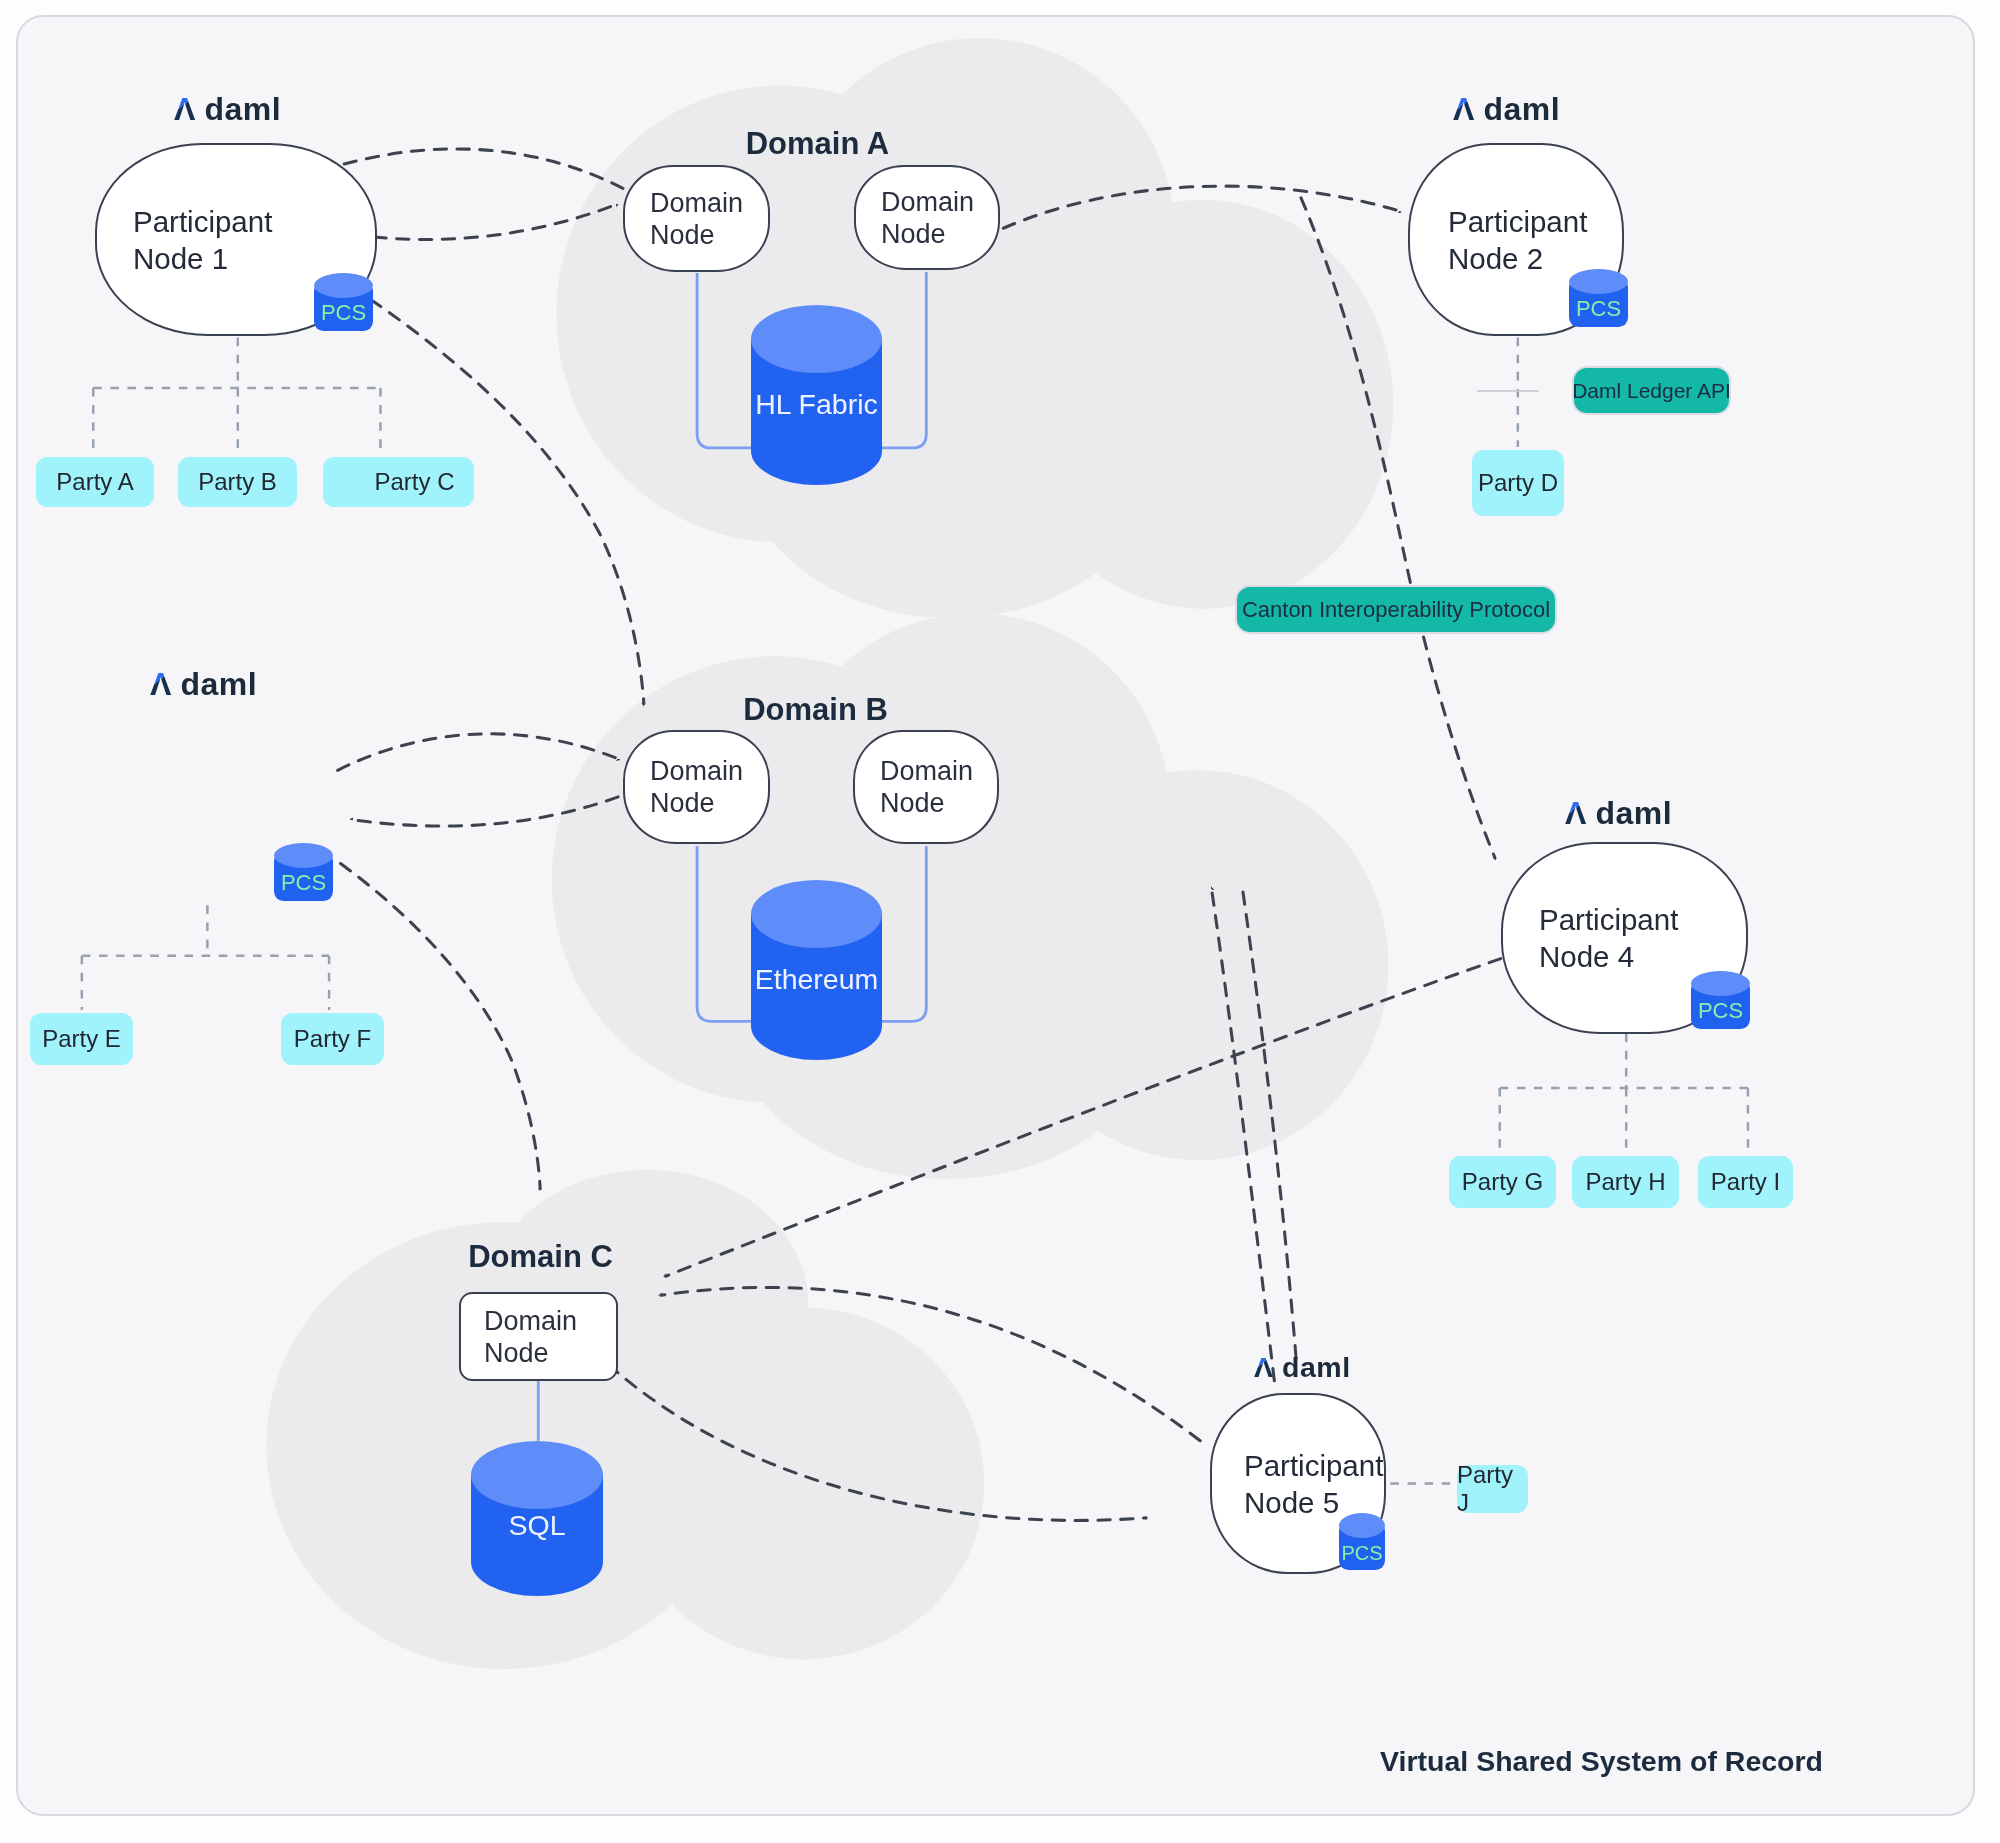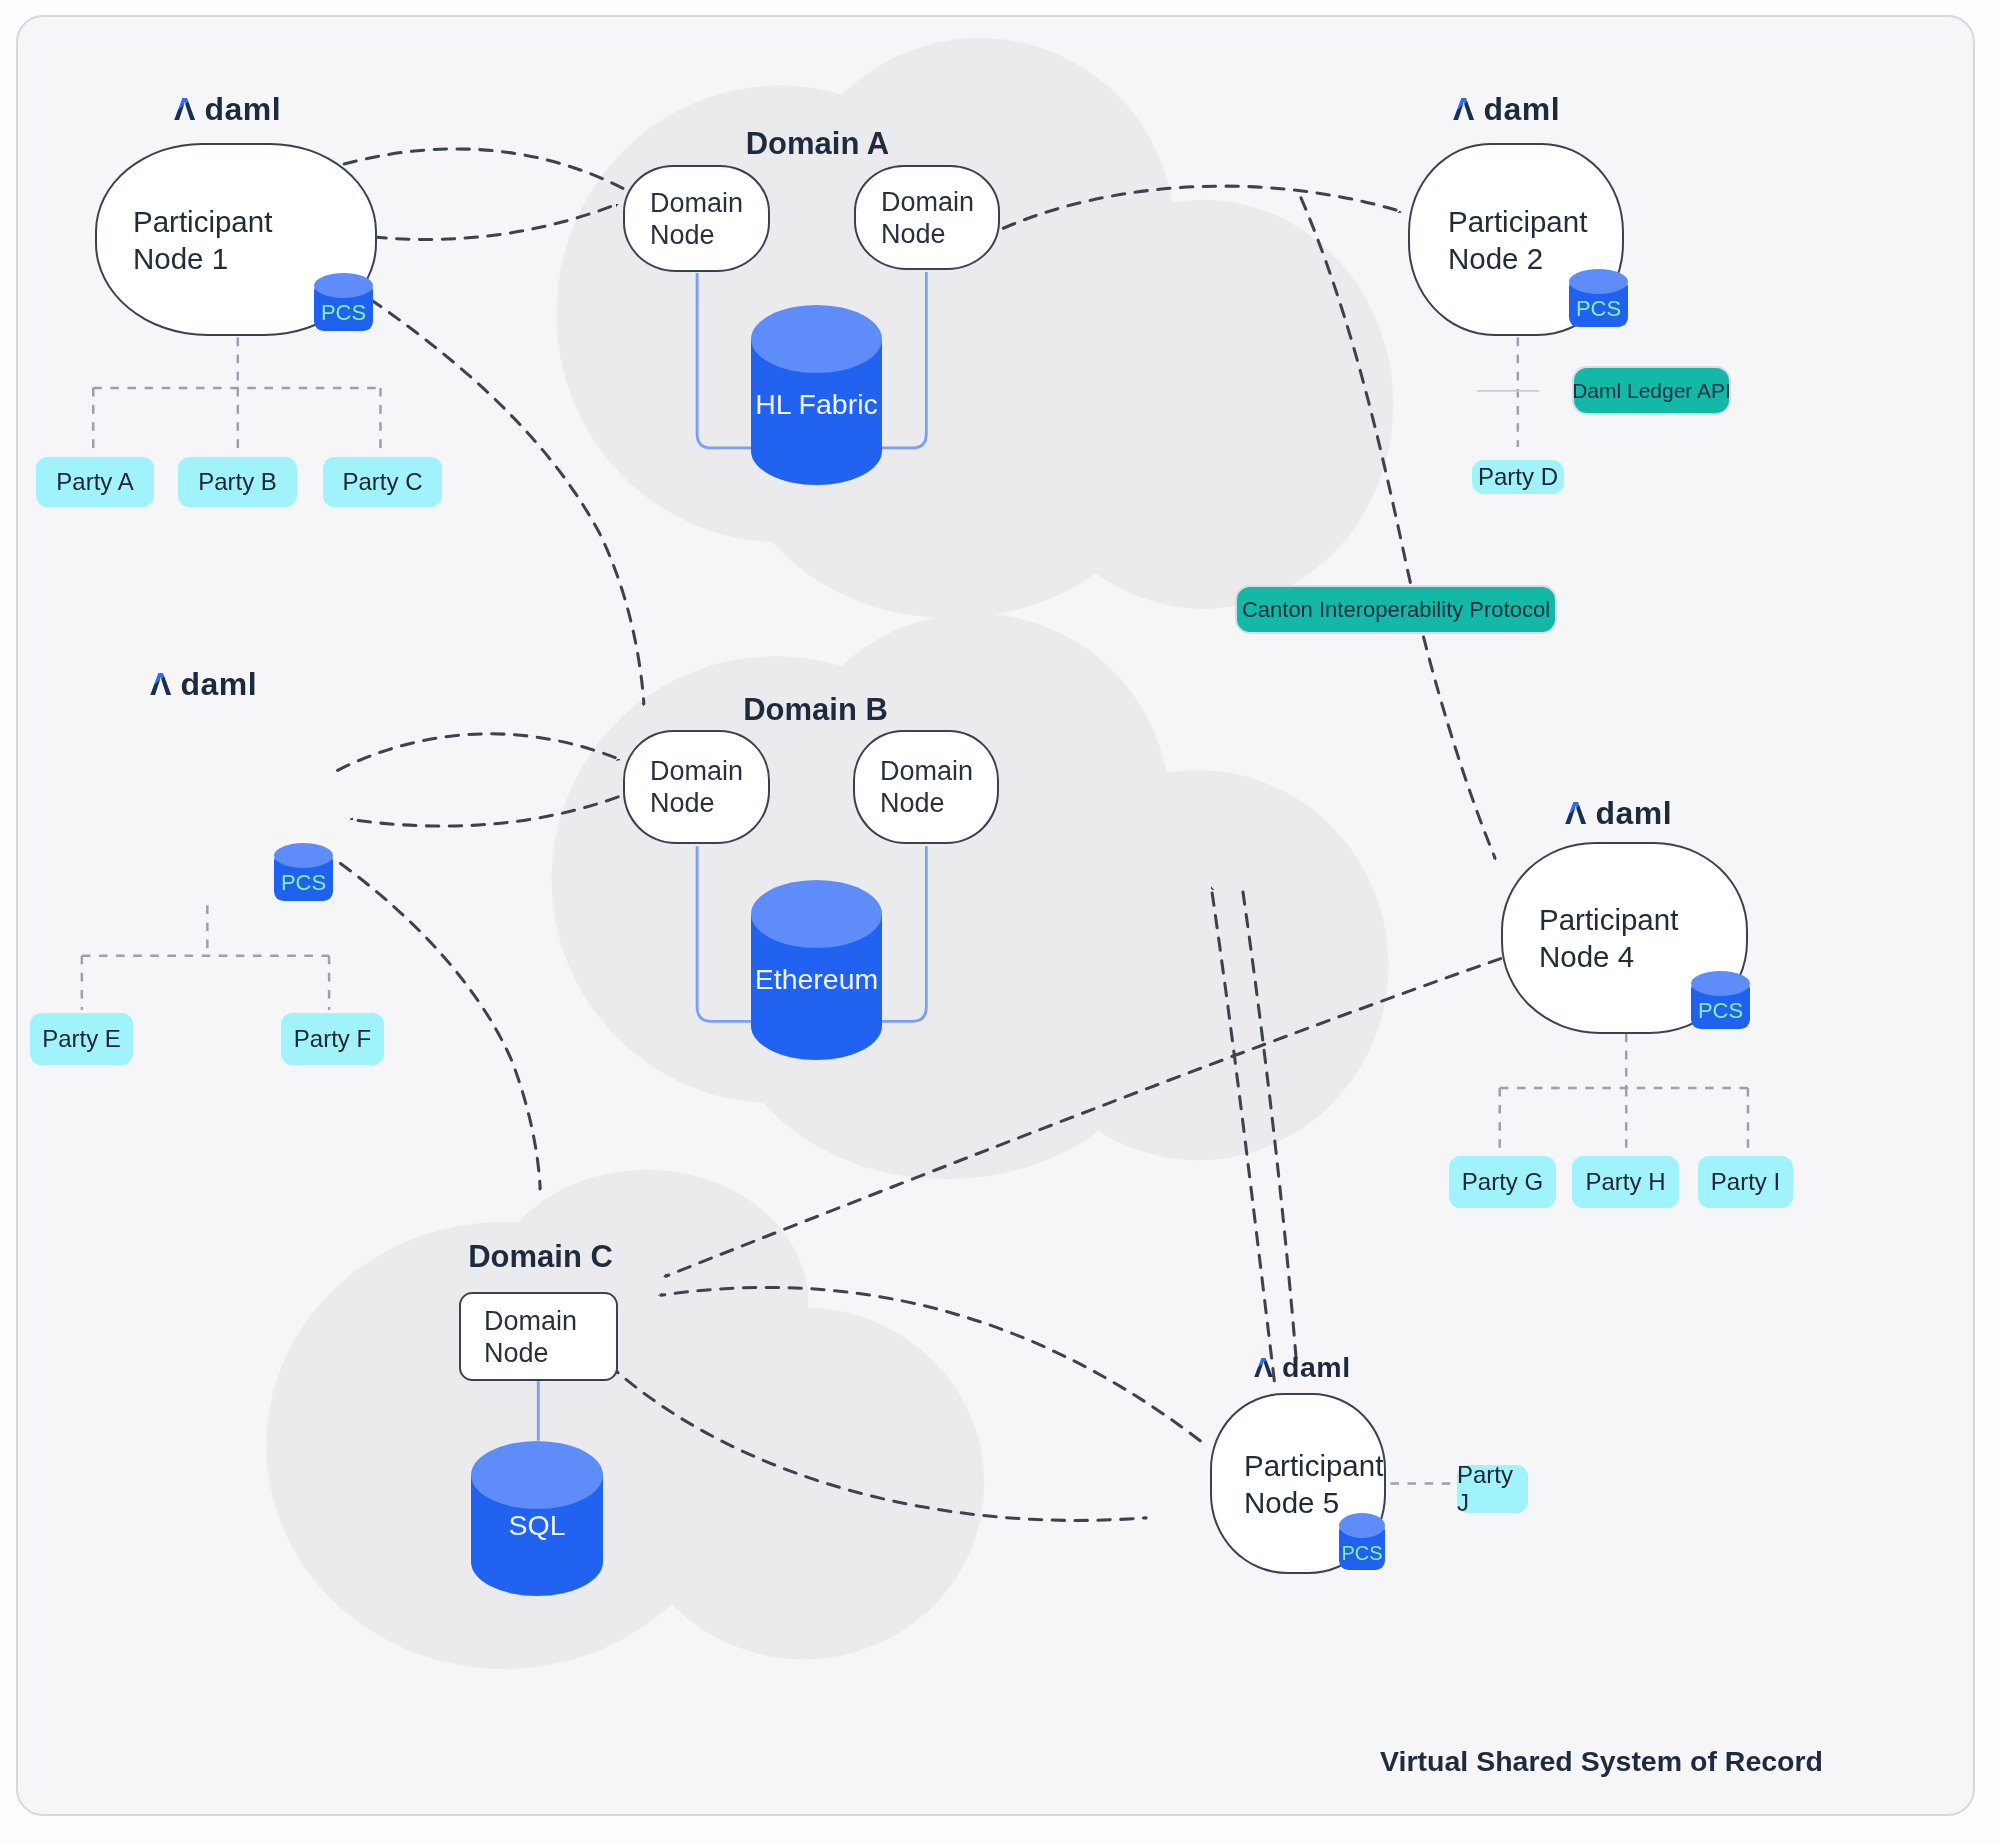--- a/index.html
+++ b/index.html
@@ -189,22 +189,22 @@
   </div>
   <div class="cyl" style="left:751px;top:914px;width:131px;height:146px;">
     <span style="margin-top:49px;">Ethereum</span>
   </div>
   <div class="cyl" style="left:471px;top:1475px;width:132px;height:121px;">
     <span style="margin-top:34px;">SQL</span>
   </div>
 
   <div class="party" style="left:36px;top:457px;width:118px;height:50px;">Party A</div>
   <div class="party" style="left:178px;top:457px;width:119px;height:50px;">Party B</div>
-  <div class="party" style="left:323px;top:457px;width:119px;height:50px;">Party C</div>
-  <div class="party" style="left:1472px;top:460px;width:92px;height:34px;text-align:right;">Party D</div>
+  <div class="party" style="left:323px;top:457px;width:119px;height:50px;padding-left:32px;">Party C</div>
+  <div class="party" style="left:1472px;top:450px;width:92px;height:66px;text-align:right;">Party D</div>
   <div class="party" style="left:30px;top:1013px;width:103px;height:52px;">Party E</div>
   <div class="party" style="left:281px;top:1013px;width:103px;height:52px;">Party F</div>
   <div class="party" style="left:1449px;top:1156px;width:107px;height:52px;">Party G</div>
   <div class="party" style="left:1572px;top:1156px;width:107px;height:52px;">Party H</div>
   <div class="party" style="left:1698px;top:1156px;width:95px;height:52px;">Party I</div>
   <div class="party" style="left:1457px;top:1465px;width:71px;height:48px;">Party J</div>
 
   <div class="tag" style="left:1541px;top:366px;width:159px;height:49px;font-size:21px;">Daml Ledger API</div>
   <div class="tag" style="left:1204px;top:585px;width:322px;height:49px;">Canton Interoperability Protocol</div>
 

